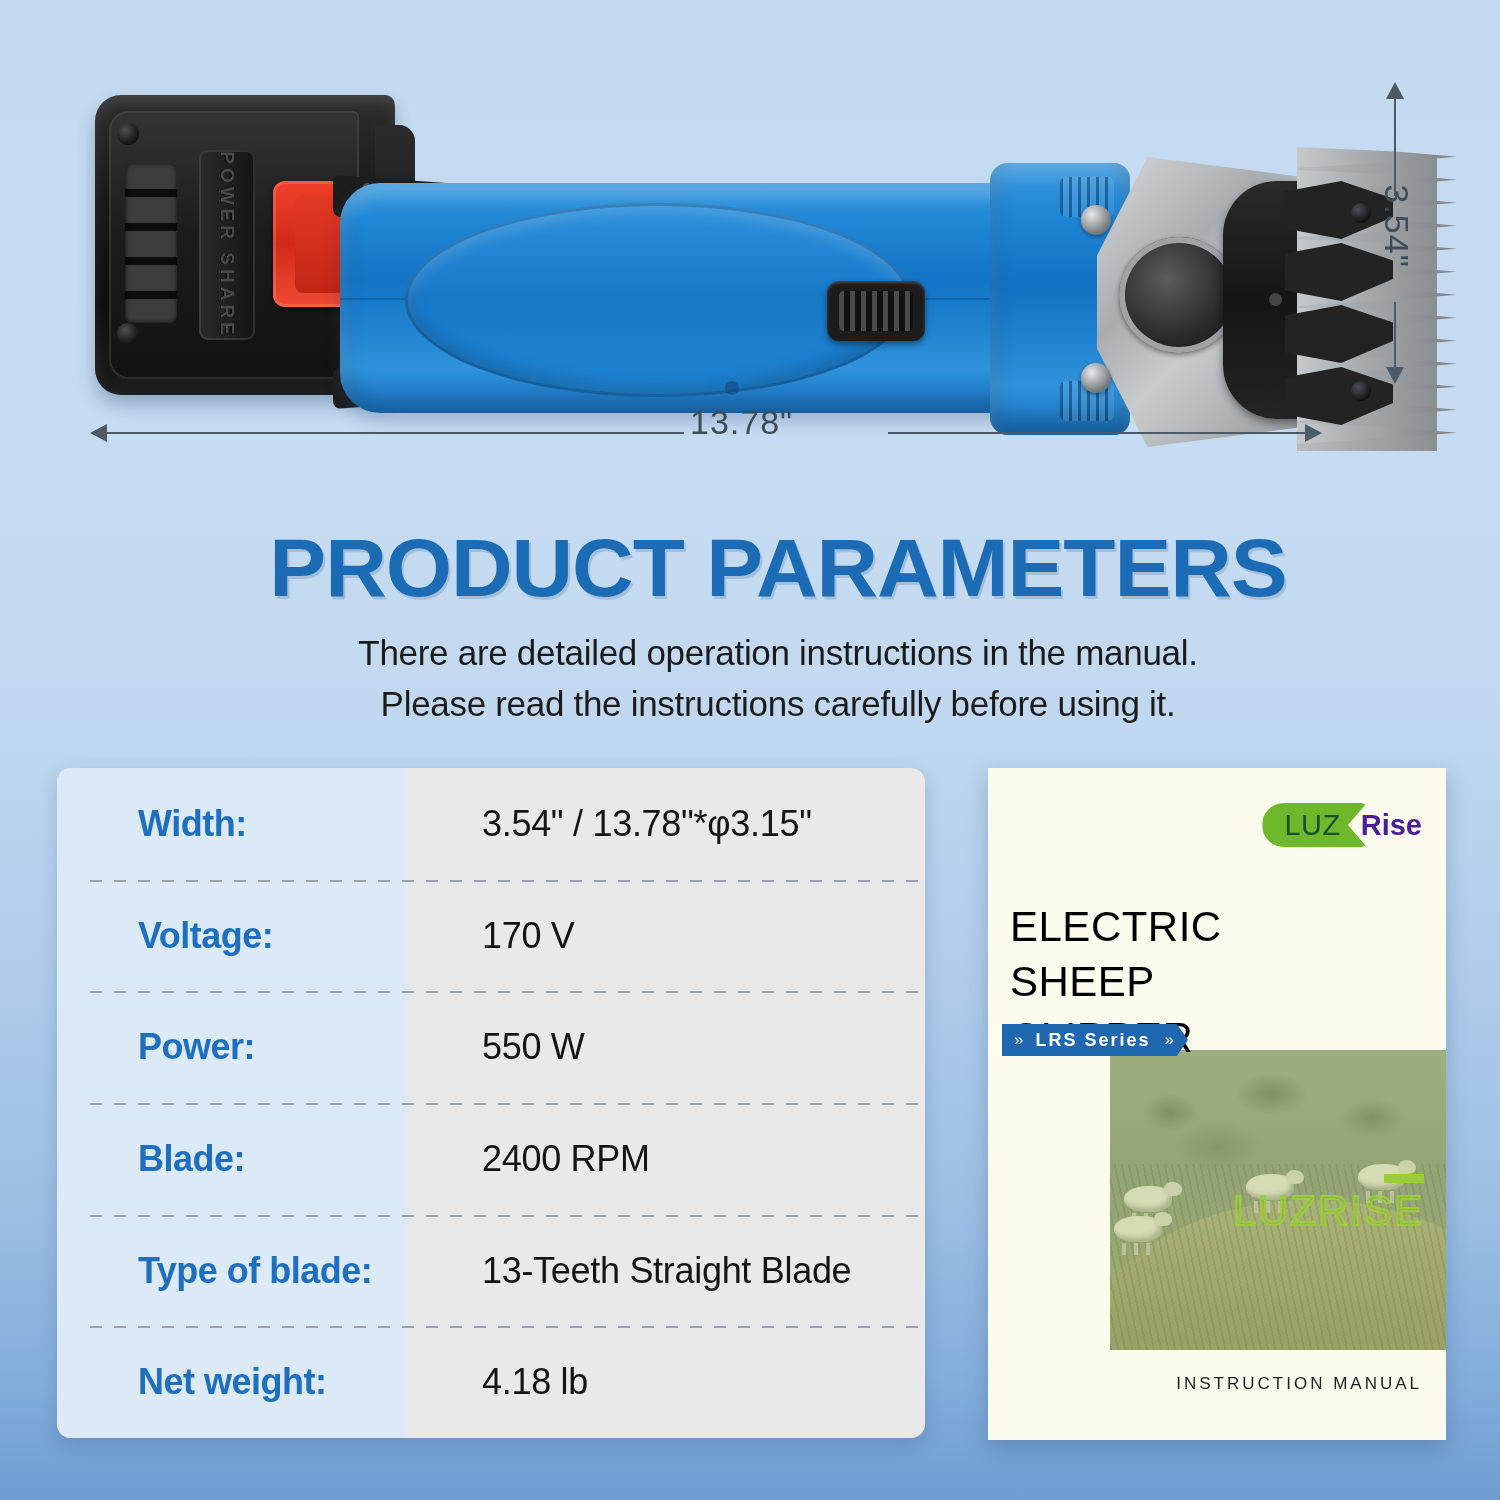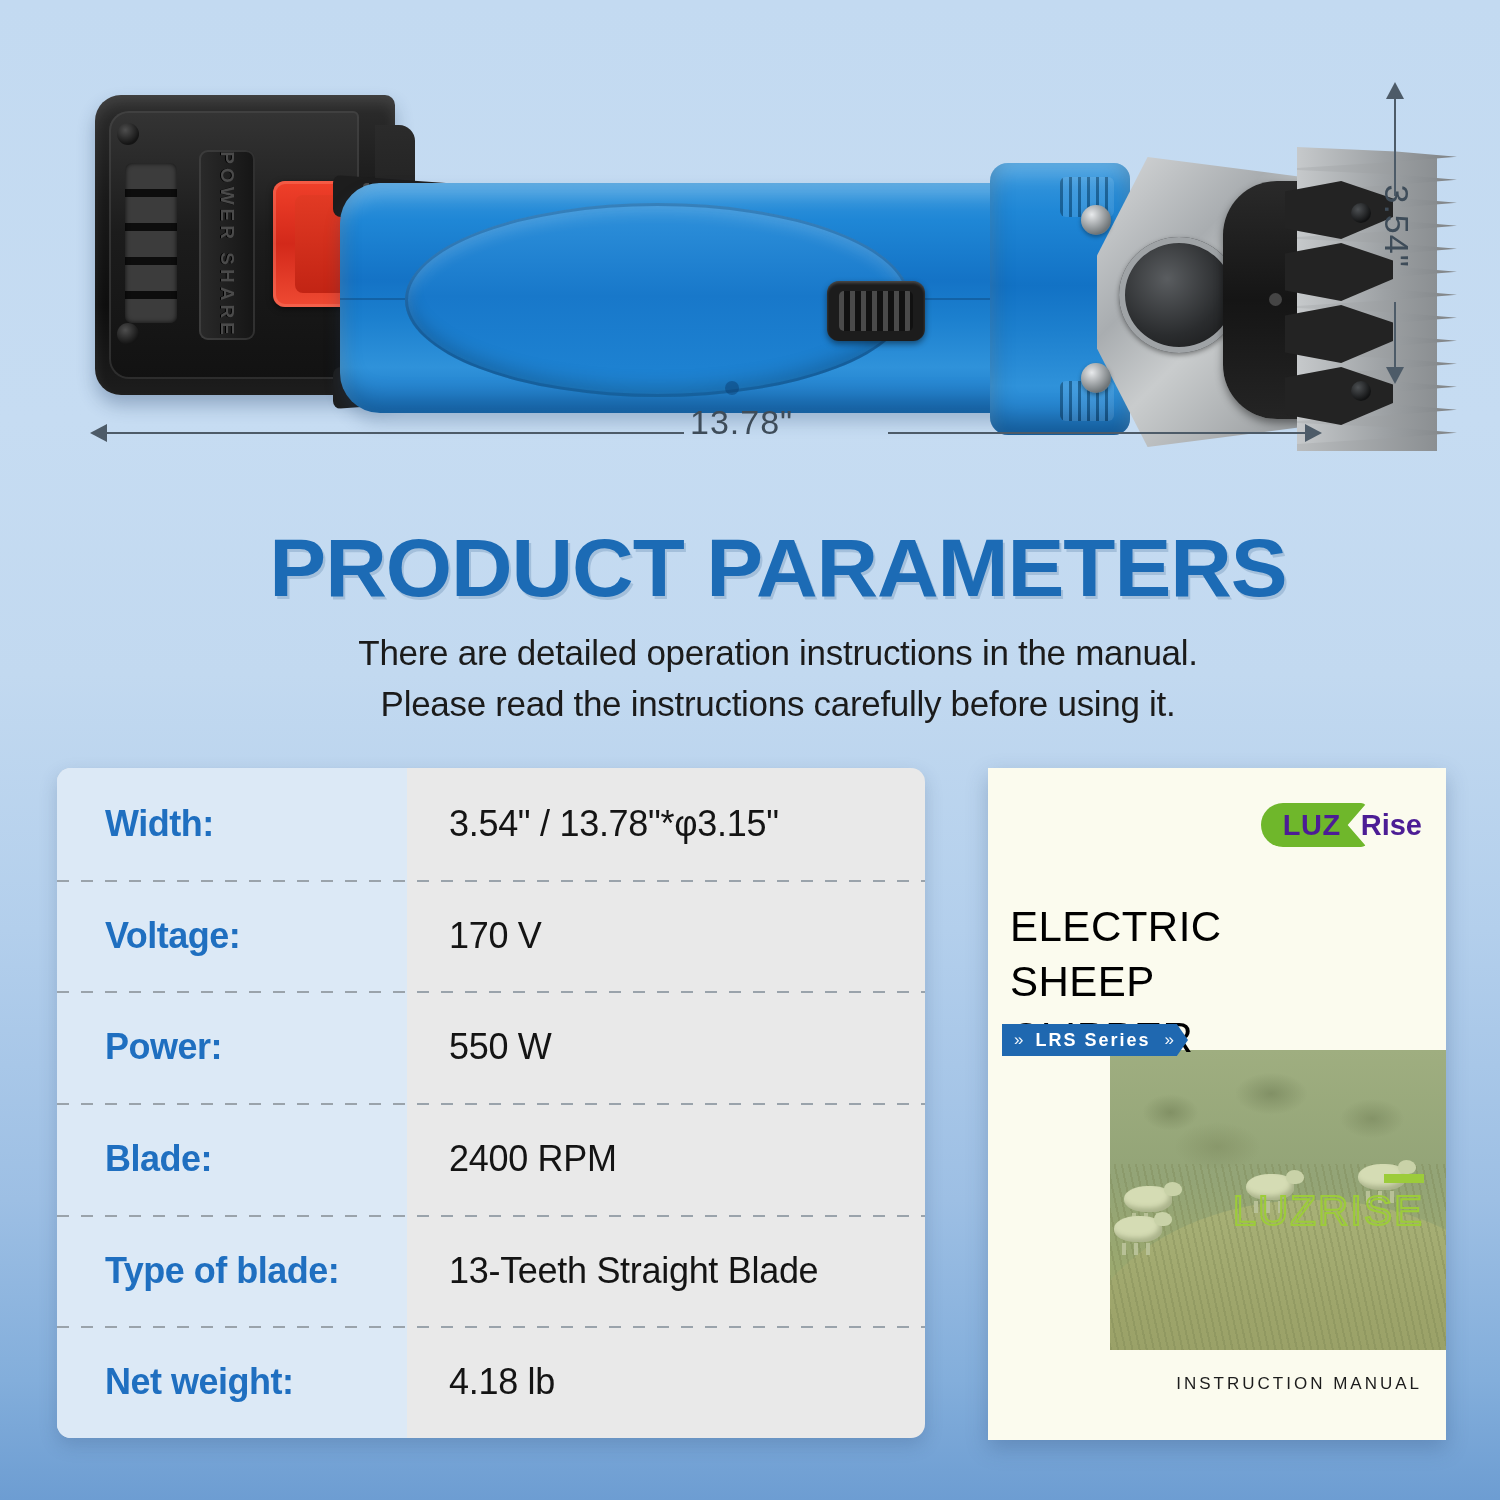--- a/index.html
+++ b/index.html
@@ -403,20 +403,21 @@
     position: absolute;
     left: 0; top: 0;
     width: 350px; height: 100%;
     background: #dce9f6;
   }
   .spec-rows {
     position: relative;
     height: 100%;
     display: flex;
     flex-direction: column;
+    padding-left: 33px;
   }
   .spec-row {
     flex: 1 1 0;
     display: flex;
     align-items: center;
     position: relative;
   }
   .spec-row + .spec-row::before {
     content: "";
     position: absolute;
@@ -521,22 +522,22 @@
     height: 44px;
     padding: 0 26px 0 22px;
     display: flex;
     align-items: center;
     background: #6fb72b;
     border-radius: 22px 6px 6px 22px;
     clip-path: polygon(0 0, 100% 0, 82% 50%, 100% 100%, 0 100%);
   }
   .logo-luz {
     font-size: 29px;
-    font-weight: bold;
-    color: #4c1d95;
+    font-weight: normal;
+    color: #14532d;
     letter-spacing: 0.5px;
     line-height: 1;
   }
   .logo-rise {
     font-size: 29px;
     font-weight: bold;
     color: #4c1d95;
     letter-spacing: 0;
     margin-left: -6px;
     line-height: 1;

